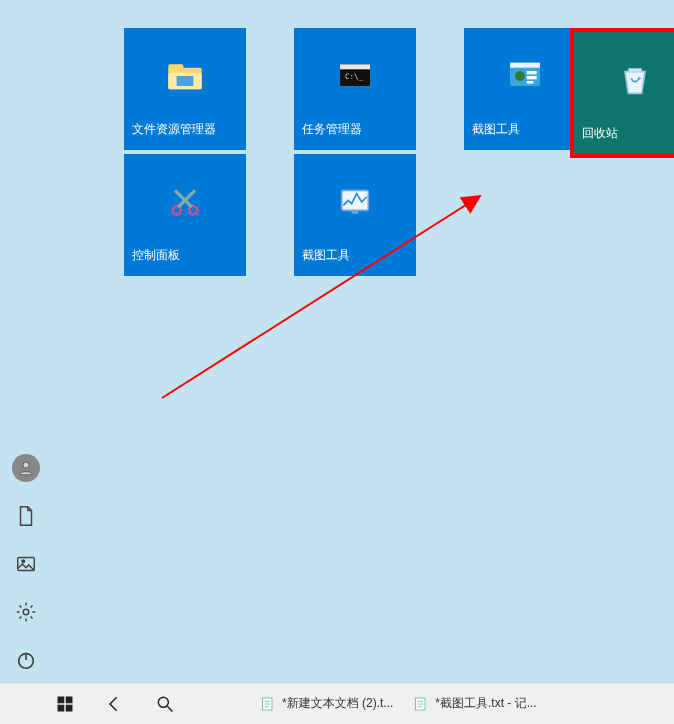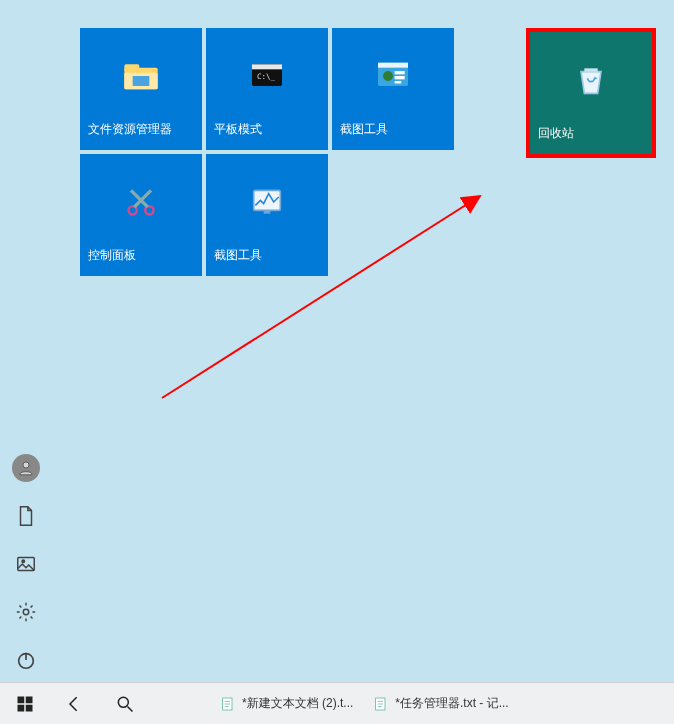--- a/index.html
+++ b/index.html
@@ -8,20 +8,21 @@
 
   .tiles-area { position: absolute; top: 28px; left: 80px; width: 580px; }
   .tile-row { display: flex; gap: 4px; margin-bottom: 4px; }
   .tile {
     width: 122px; height: 122px;
     background: #0079d7;
     color: #fff;
     font-size: 12px;
     position: relative;
     cursor: pointer;
+    margin-left: 44px;
   }
   .tile .tile-icon-wrap {
     display: flex; align-items: center; justify-content: center;
     width: 100%; height: calc(100% - 26px);
   }
   .tile .tile-label {
     position: absolute; bottom: 12px; left: 8px; right: 8px;
     font-size: 12px; white-space: nowrap; overflow: hidden;
   }
 
@@ -38,21 +39,21 @@
     align-items: center; width: 40px;
   }
   .rail-btn { width: 28px; height: 28px; display: flex; align-items: center; justify-content: center; cursor: pointer; }
   .rail-btn.user { width: 28px; height: 28px; border-radius: 50%; background: #888; }
   .rail-btn svg { stroke: #444; }
 
   .taskbar {
     position: absolute; bottom: 0; left: 0; right: 0; height: 42px;
     background: #eef0f1; display: flex; align-items: center;
     border-top: 1px solid #d0d0d0;
-    font-size: 12px; color: #333;
+    font-size: 12px; color: #333; padding-left: 40px;
   }
   .tb-btn { width: 50px; height: 100%; display: flex; align-items: center; justify-content: center; cursor: pointer; }
   .tb-item {
     height: 32px; display: flex; align-items: center; gap: 6px;
     padding: 0 8px; margin: 0 2px; cursor: pointer;
     max-width: 150px; overflow: hidden; white-space: nowrap;
   }
   .tb-item .dot { width: 16px; height: 16px; flex: 0 0 16px; }
   .tb-spacer { flex: 0 0 60px; }
 
@@ -76,21 +77,21 @@
       <div class="tile-label">文件资源管理器</div>
     </div>
     <div class="tile">
       <div class="tile-icon-wrap">
         <svg class="ico-40" viewBox="0 0 48 48">
           <rect x="6" y="10" width="36" height="26" rx="2" fill="#111"></rect>
           <rect x="6" y="10" width="36" height="6" fill="#e7e7e7"></rect>
           <text x="12" y="28" fill="#ddd" font-size="9" font-family="monospace">C:\_</text>
         </svg>
       </div>
-      <div class="tile-label">平板模式</div>
+      <div class="tile-label">任务管理器</div>
     </div>
     <div class="tile">
       <div class="tile-icon-wrap">
         <svg class="ico-40" viewBox="0 0 48 48">
           <rect x="6" y="8" width="36" height="28" rx="2" fill="#3aa6e0"></rect>
           <rect x="6" y="8" width="36" height="6" fill="#eaf4fb"></rect>
           <circle cx="18" cy="24" r="6" fill="#2e7d32"></circle>
           <rect x="26" y="18" width="12" height="4" fill="#fff"></rect>
           <rect x="26" y="24" width="12" height="4" fill="#fff"></rect>
           <rect x="26" y="30" width="8" height="3" fill="#fff"></rect>
@@ -202,21 +203,21 @@
       </svg>
     <span>*新建文本文档 (2).t...</span>
   </div>
   <div class="tb-item">
     <svg class="dot" viewBox="0 0 24 24">
         <rect x="4" y="3" width="14" height="18" fill="#fff" stroke="#4a8"></rect>
         <line x1="7" y1="8" x2="15" y2="8" stroke="#4a8"></line>
         <line x1="7" y1="12" x2="15" y2="12" stroke="#4a8"></line>
         <line x1="7" y1="16" x2="13" y2="16" stroke="#4a8"></line>
       </svg>
-    <span>*任务管理器.txt - 记...</span>
+    <span>*截图工具.txt - 记...</span>
   </div>
 </div>
 
 <svg class="arrow-overlay" width="674" height="724">
   <defs>
     <marker id="ah" markerWidth="12" markerHeight="12" refX="9" refY="5" orient="auto">
       <path d="M0,0 L10,5 L0,10 z" fill="#ff0000"></path>
     </marker>
   </defs>
   <line x1="162" y1="398" x2="480" y2="196" stroke="#ff0000" stroke-width="2" marker-end="url(#ah)"></line>

